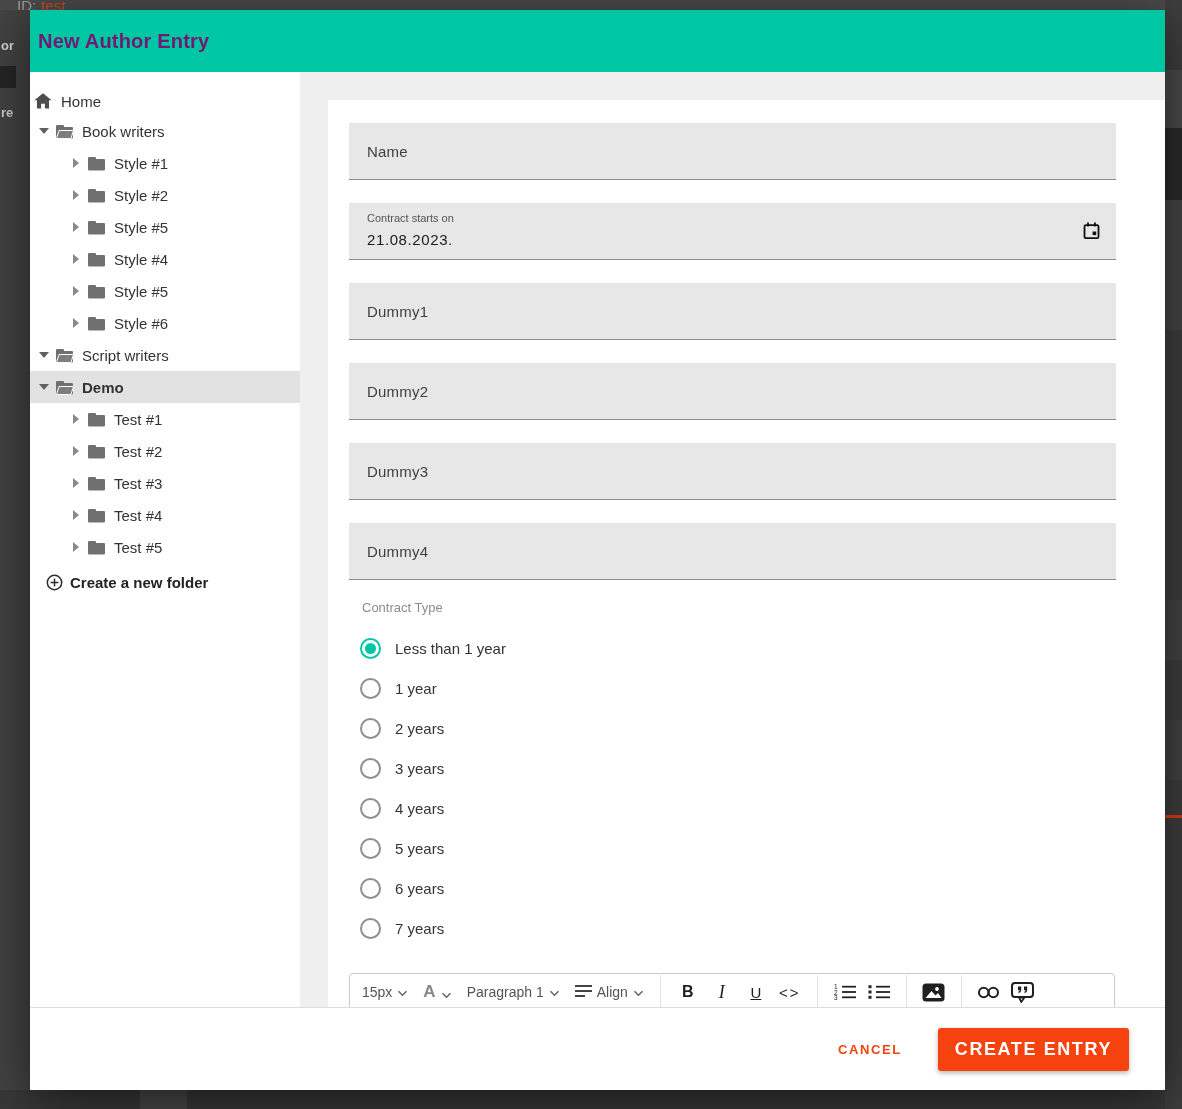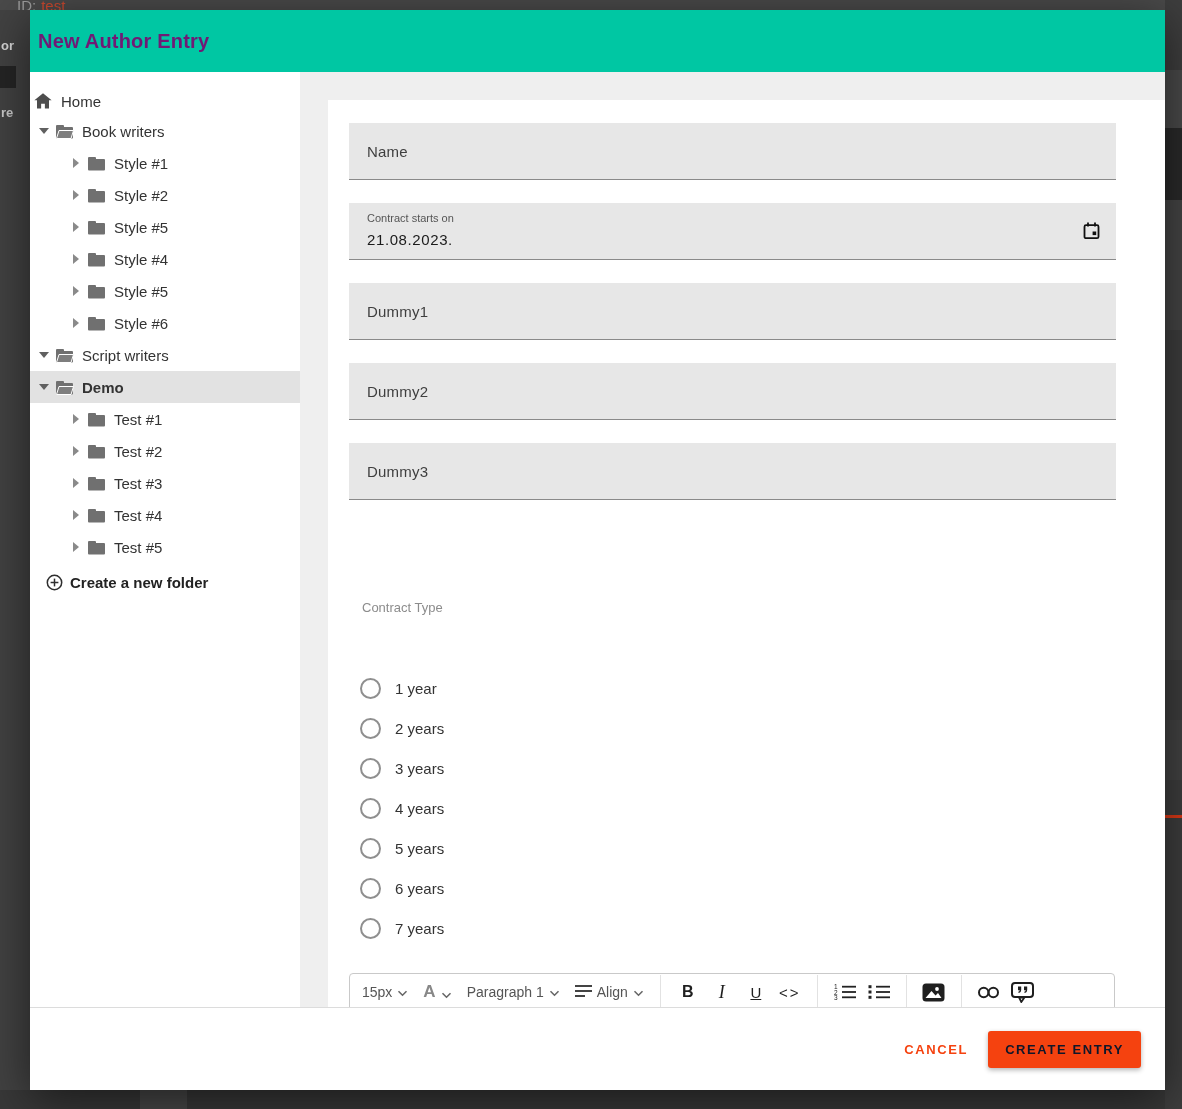--- a/index.html
+++ b/index.html
@@ -77,23 +77,23 @@
   .tb-sep { width:1px; height:34px; background:#e2e2e2; margin:0 10px; flex:none; }
   .tb-btn { width:34px; display:flex; justify-content:center; align-items:center; cursor:pointer; }
   .tb-b { font-weight:800; font-size:16px; color:#1f1f1f; }
   .tb-i { font-family:"Liberation Serif",serif; font-style:italic; font-size:18px; color:#1f1f1f; }
   .tb-u { font-size:15px; color:#1f1f1f; text-decoration:underline; }
   .tb-code { font-size:15px; color:#1f1f1f; letter-spacing:2px; }
 
   
   .modal-footer { position:absolute; left:0; right:0; bottom:0; height:83px; background:#fff;
                   border-top:1px solid #dcdcdc; display:flex; align-items:center; justify-content:flex-end;
-                  padding-right:24px; gap:20px; }
+                  padding-right:36px; gap:36px; }
   .btn-cancel { color:#F5420F; font-size:13px; font-weight:700; letter-spacing:1.6px; cursor:pointer; background:none; border:none; font-family:inherit; }
-  .btn-create { background:#F5420F; color:#0f172a; font-size:13px; font-weight:700; letter-spacing:1.6px;
+  .btn-create { background:#F5420F; color:#ffffff; font-size:18px; font-weight:700; letter-spacing:1.6px;
                 border:none; border-radius:3px; padding:11px 17px; cursor:pointer; font-family:inherit;
                 box-shadow:0 2px 5px rgba(0,0,0,.3); }
 </style>
 </head>
 <body>
 
 <div class="bg-top-strip">
   <div class="bg-id">
     <span>ID:</span><span class="bg-id-val">test</span>
   </div>
@@ -329,21 +329,30 @@
           </div>
           <div class="field" style="top:183px">
             <span class="flabel">Dummy1</span>
           </div>
           <div class="field" style="top:263px">
             <span class="flabel">Dummy2</span>
           </div>
           <div class="field" style="top:343px">
             <span class="flabel">Dummy3</span>
           </div>
+          <div class="field" style="top:423px">
+            <span class="flabel">Dummy4</span>
+          </div>
           <div class="radio-group-label">Contract Type</div>
+          <div class="radio-row sel" style="top:528px">
+          <span class="radio-circle">
+              <span class="radio-dot"></span>
+            </span>
+          <span class="radio-label">Less than 1 year</span>
+        </div>
           <div class="radio-row" style="top:568px">
           <span class="radio-circle">
               <span class="radio-dot"></span>
             </span>
           <span class="radio-label">1 year</span>
         </div>
           <div class="radio-row" style="top:608px">
           <span class="radio-circle">
               <span class="radio-dot"></span>
             </span>

